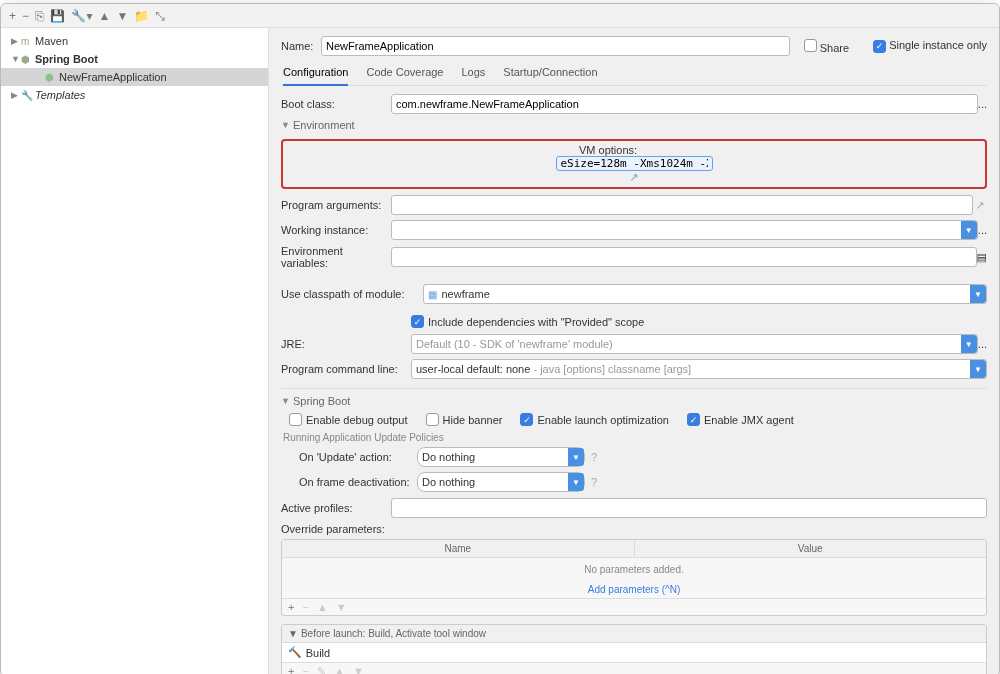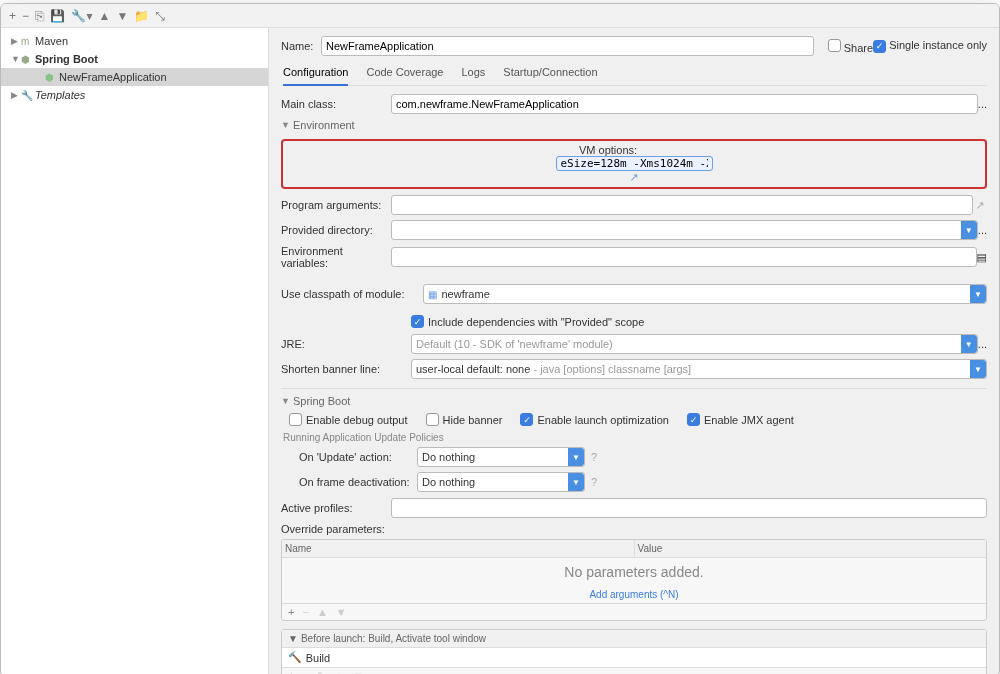--- a/index.html
+++ b/index.html
@@ -38,35 +38,35 @@
 .highlight-box { border: 2px solid #c33; border-radius: 4px; padding: 3px 4px; margin: 2px 0 6px 0; }
 .highlight-box .section-row { margin-bottom: 0; flex-direction: column; }
 .highlight-box input { background: #eaf2ff !important; border-color: #6aa0e8 !important; font-family: Menlo, monospace; font-size: 10px; }
 .checkbox-row { display: flex; align-items: center; gap: 18px; margin: 6px 0 6px 110px; font-size: 11px; }
 .checkbox-row label { display: flex; align-items: center; gap: 4px; }
 .chk { width: 13px; height: 13px; border: 1px solid #999; border-radius: 3px; background: #fff; display:inline-flex;align-items:center;justify-content:center;font-size:9px;color:#fff; }
 .chk.checked { background: #3a7de0; border-color: #3a7de0; }
 .subgroup-title { font-size: 10px; color: #888; margin: 4px 0 4px 2px; }
 .indent-row { margin-left: 18px; }
 .indent-row .label { width: 118px; }
-.indent-row .select { width: 168px; flex: none; }
+.indent-row .select { width: 168px; flex: none; border-radius: 8px; }
 .help-icon { margin-left: 6px; color: #aaa; font-size: 11px; }
 .param-table { border: 1px solid #ccc; border-radius: 3px; margin-top: 4px; background: #f7f7f7; }
 .param-header { display: flex; background: #f0f0f0; border-bottom: 1px solid #ddd; font-size: 10px; color: #666; }
-.param-header > div { flex: 1; padding: 3px; border-right: 1px solid #ddd; }
+.param-header > div { flex: 1; text-align: center; padding: 3px; border-right: 1px solid #ddd; }
 .param-header > div:last-child { border-right: none; }
-.param-body { text-align: center; padding: 6px; color: #888; font-size: 14px; }
+.param-body { text-align: center; padding: 6px; color: #888; font-size: 10px; }
 .param-link { color: #3a7de0; font-size: 10px; text-align: center; padding: 3px; }
 .param-footer { border-top: 1px solid #ddd; padding: 2px 6px; color: #888; font-size: 11px; display:flex;gap:8px; }
 .before-launch { border: 1px solid #ccc; border-radius: 3px; margin-top: 8px; }
 .bl-header { background: #f0f0f0; padding: 3px 6px; font-size: 10px; color: #666; border-bottom: 1px solid #ddd; display:flex;align-items:center;gap:3px; }
 .bl-body { background: #fff; padding: 3px 6px; font-size: 11px; display:flex;align-items:center;gap:4px; }
 .bl-footer { border-top: 1px solid #ddd; padding: 2px 6px; color: #888; font-size: 11px; display:flex;gap:8px;background:#f7f7f7; }
 .bottom-checks { display:flex;gap:14px;padding:6px 4px;font-size:11px; }
-.top-right { display:flex;gap:0;align-items:center;font-size:11px; }
+.top-right { display:flex;gap:24px;align-items:center;font-size:11px; }
 .gray-hint { color: #999; }
 </style>
 </head>
 <body>
 
 <div class="window">
 
   <div class="content">
     <div class="toolbar">
       <span>+</span>
@@ -114,21 +114,21 @@
         </div>
 
         <div class="tabs">
           <div class="tab active">Configuration</div>
           <div class="tab">Code Coverage</div>
           <div class="tab">Logs</div>
           <div class="tab">Startup/Connection</div>
         </div>
 
         <div class="section-row">
-          <div class="label">Main class:</div>
+          <div class="label">Boot class:</div>
           <input type="text" value="com.newframe.NewFrameApplication" style="">
           <div class="dots">...</div>
         </div>
 
         <div class="group-title">
             <span class="toggle">▼</span>
             <span>Environment</span>
           </div>
 
         <div class="highlight-box">
@@ -139,21 +139,21 @@
           </div>
         </div>
 
         <div class="section-row">
           <div class="label">Program arguments:</div>
           <input type="text" style="">
           <div style="width:14px;text-align:center;color:#aaa">↗</div>
         </div>
 
         <div class="section-row">
-          <div class="label">Provided directory:</div>
+          <div class="label">Working instance:</div>
           <div class="select">
               <span></span>
               <span class="select-arrow">▼</span>
             </div>
           <div class="dots">...</div>
         </div>
 
         <div class="section-row">
           <div class="label">Environment variables:</div>
           <input type="text" style="">
@@ -179,21 +179,21 @@
         <div class="section-row">
           <div class="label" style="width:130px">JRE:</div>
           <div class="select">
               <span class="gray-hint">Default (10 - SDK of 'newframe' module)</span>
               <span class="select-arrow">▼</span>
             </div>
           <div class="dots">...</div>
         </div>
 
         <div class="section-row">
-          <div class="label" style="width:130px">Shorten banner line:</div>
+          <div class="label" style="width:130px">Program command line:</div>
           <div class="select">
               <span><span>user-local default: none</span><span class="gray-hint"> - java [options] classname [args]</span></span>
               <span class="select-arrow">▼</span>
             </div>
         </div>
 
         <div class="group">
           <div class="group-title">
               <span class="toggle">▼</span>
               <span>Spring Boot</span>
@@ -239,21 +239,21 @@
             <div class="label">Active profiles:</div>
             <input type="text" style="">
           </div>
           <div style="font-size:11px">Override parameters:</div>
           <div class="param-table">
             <div class="param-header">
               <div>Name</div>
               <div>Value</div>
             </div>
             <div class="param-body">No parameters added.</div>
-            <div class="param-link">Add arguments (^N)</div>
+            <div class="param-link">Add parameters (^N)</div>
             <div class="param-footer">
               <span>+</span>
               <span style="color:#ccc">−</span>
               <span style="color:#ccc">▲</span>
               <span style="color:#ccc">▼</span>
             </div>
           </div>
         </div>
 
         <div class="before-launch">

